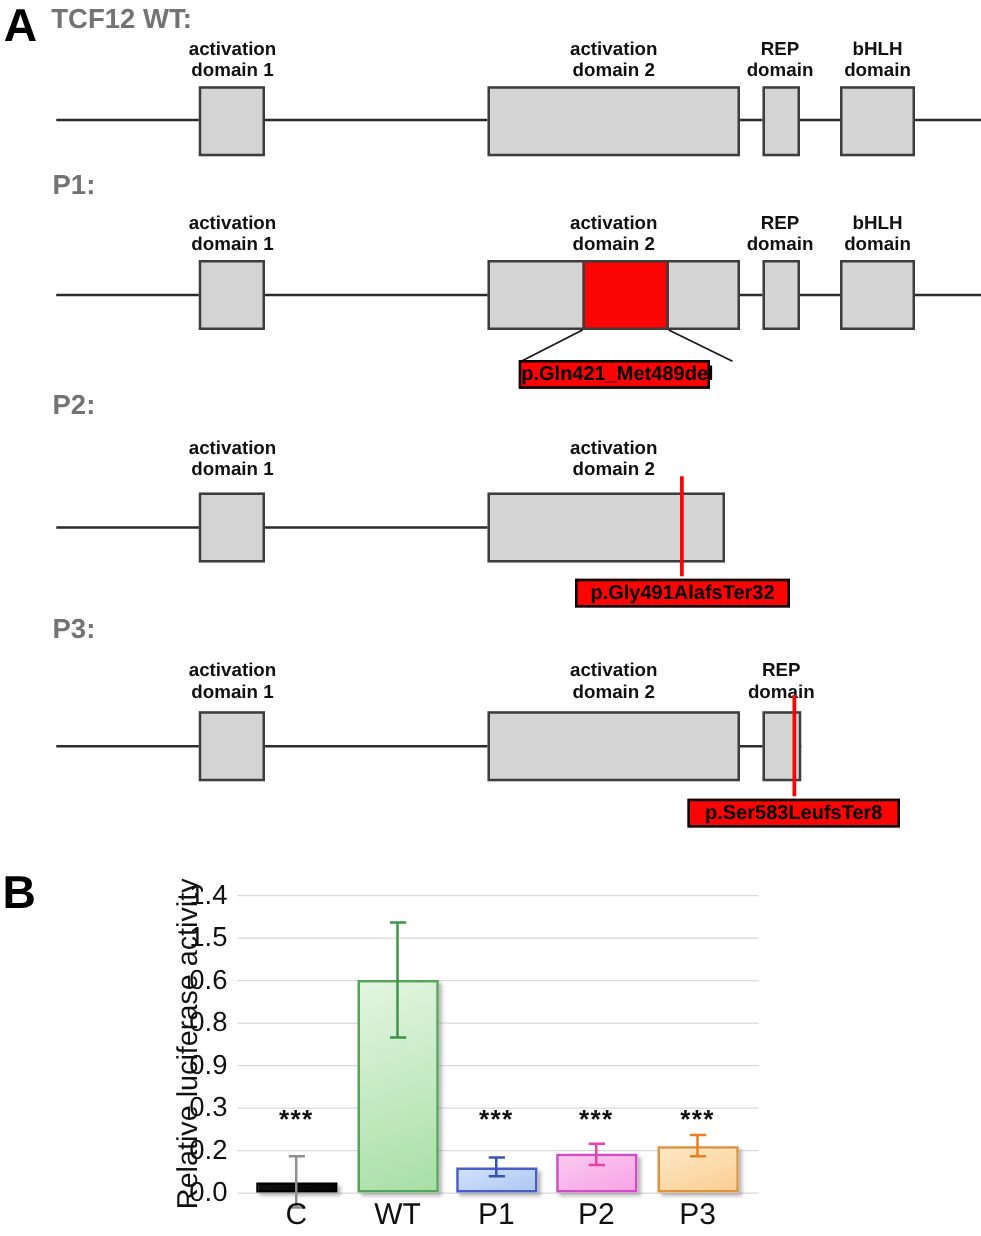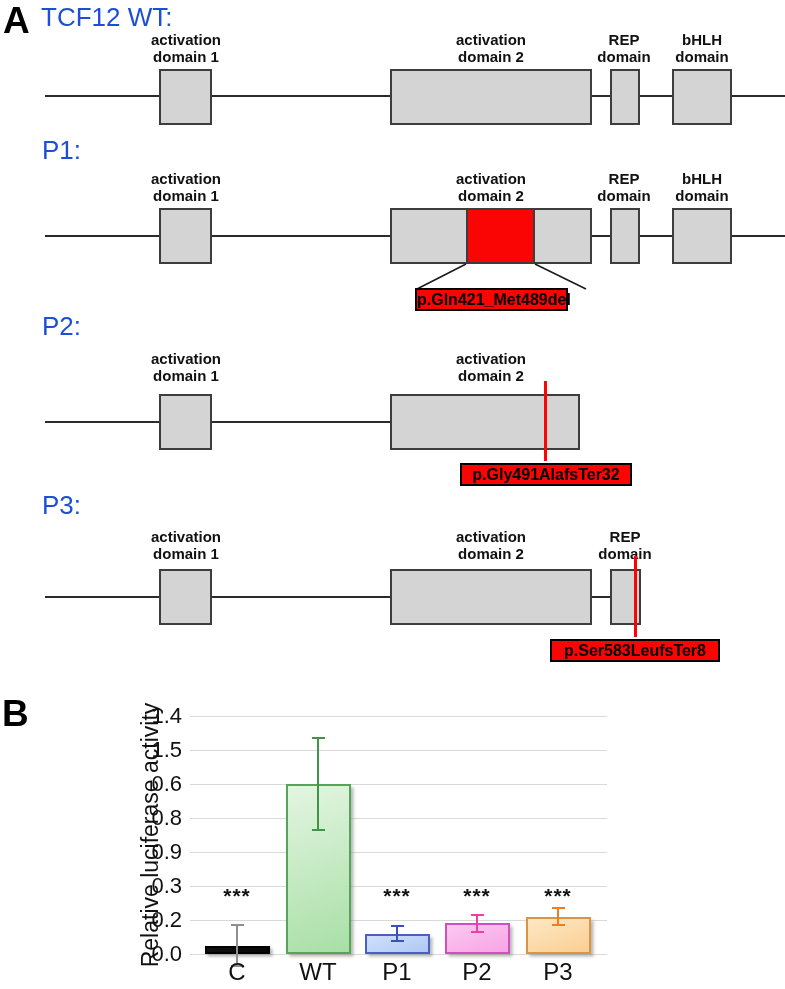--- a/index.html
+++ b/index.html
@@ -1,19 +1,19 @@
 <!DOCTYPE html>
 <html style="--domain-fill: #d4d4d4; --domain-border: #3d3d3d; --mutation-red: #fb0404;"><head>
 <meta charset="utf-8">
 <style>
   html,body{margin:0;padding:0;background:#ffffff;}
   body{width:785px;height:989px;position:relative;overflow:hidden;
        font-family:"Liberation Sans",sans-serif;color:#111;}
   .panel-letter{position:absolute;font-size:37px;font-weight:bold;color:#000;line-height:1;}
-  .row-title{position:absolute;font-size:26px;color:#1d4ed8;line-height:1;}
+  .row-title{position:absolute;font-size:22px;color:#737373;line-height:1;font-weight:bold;}
   .dlabel{position:absolute;width:130px;text-align:center;font-weight:bold;
           font-size:15px;line-height:16.5px;color:#111;}
   .dlabel span{display:block;}
   .pline{position:absolute;height:2px;background:#2b2b2b;}
   .dbox{position:absolute;height:56px;box-sizing:border-box;
         background:var(--domain-fill,#d4d4d4);border:2px solid var(--domain-border,#3d3d3d);}
   .redseg{position:absolute;height:56px;box-sizing:border-box;
           background:var(--mutation-red,#fb0404);border:2px solid var(--domain-border,#3d3d3d);}
   .redline{position:absolute;width:3px;background:var(--mutation-red,#fb0404);}
   .mutbox{position:absolute;box-sizing:border-box;background:var(--mutation-red,#fb0404);

